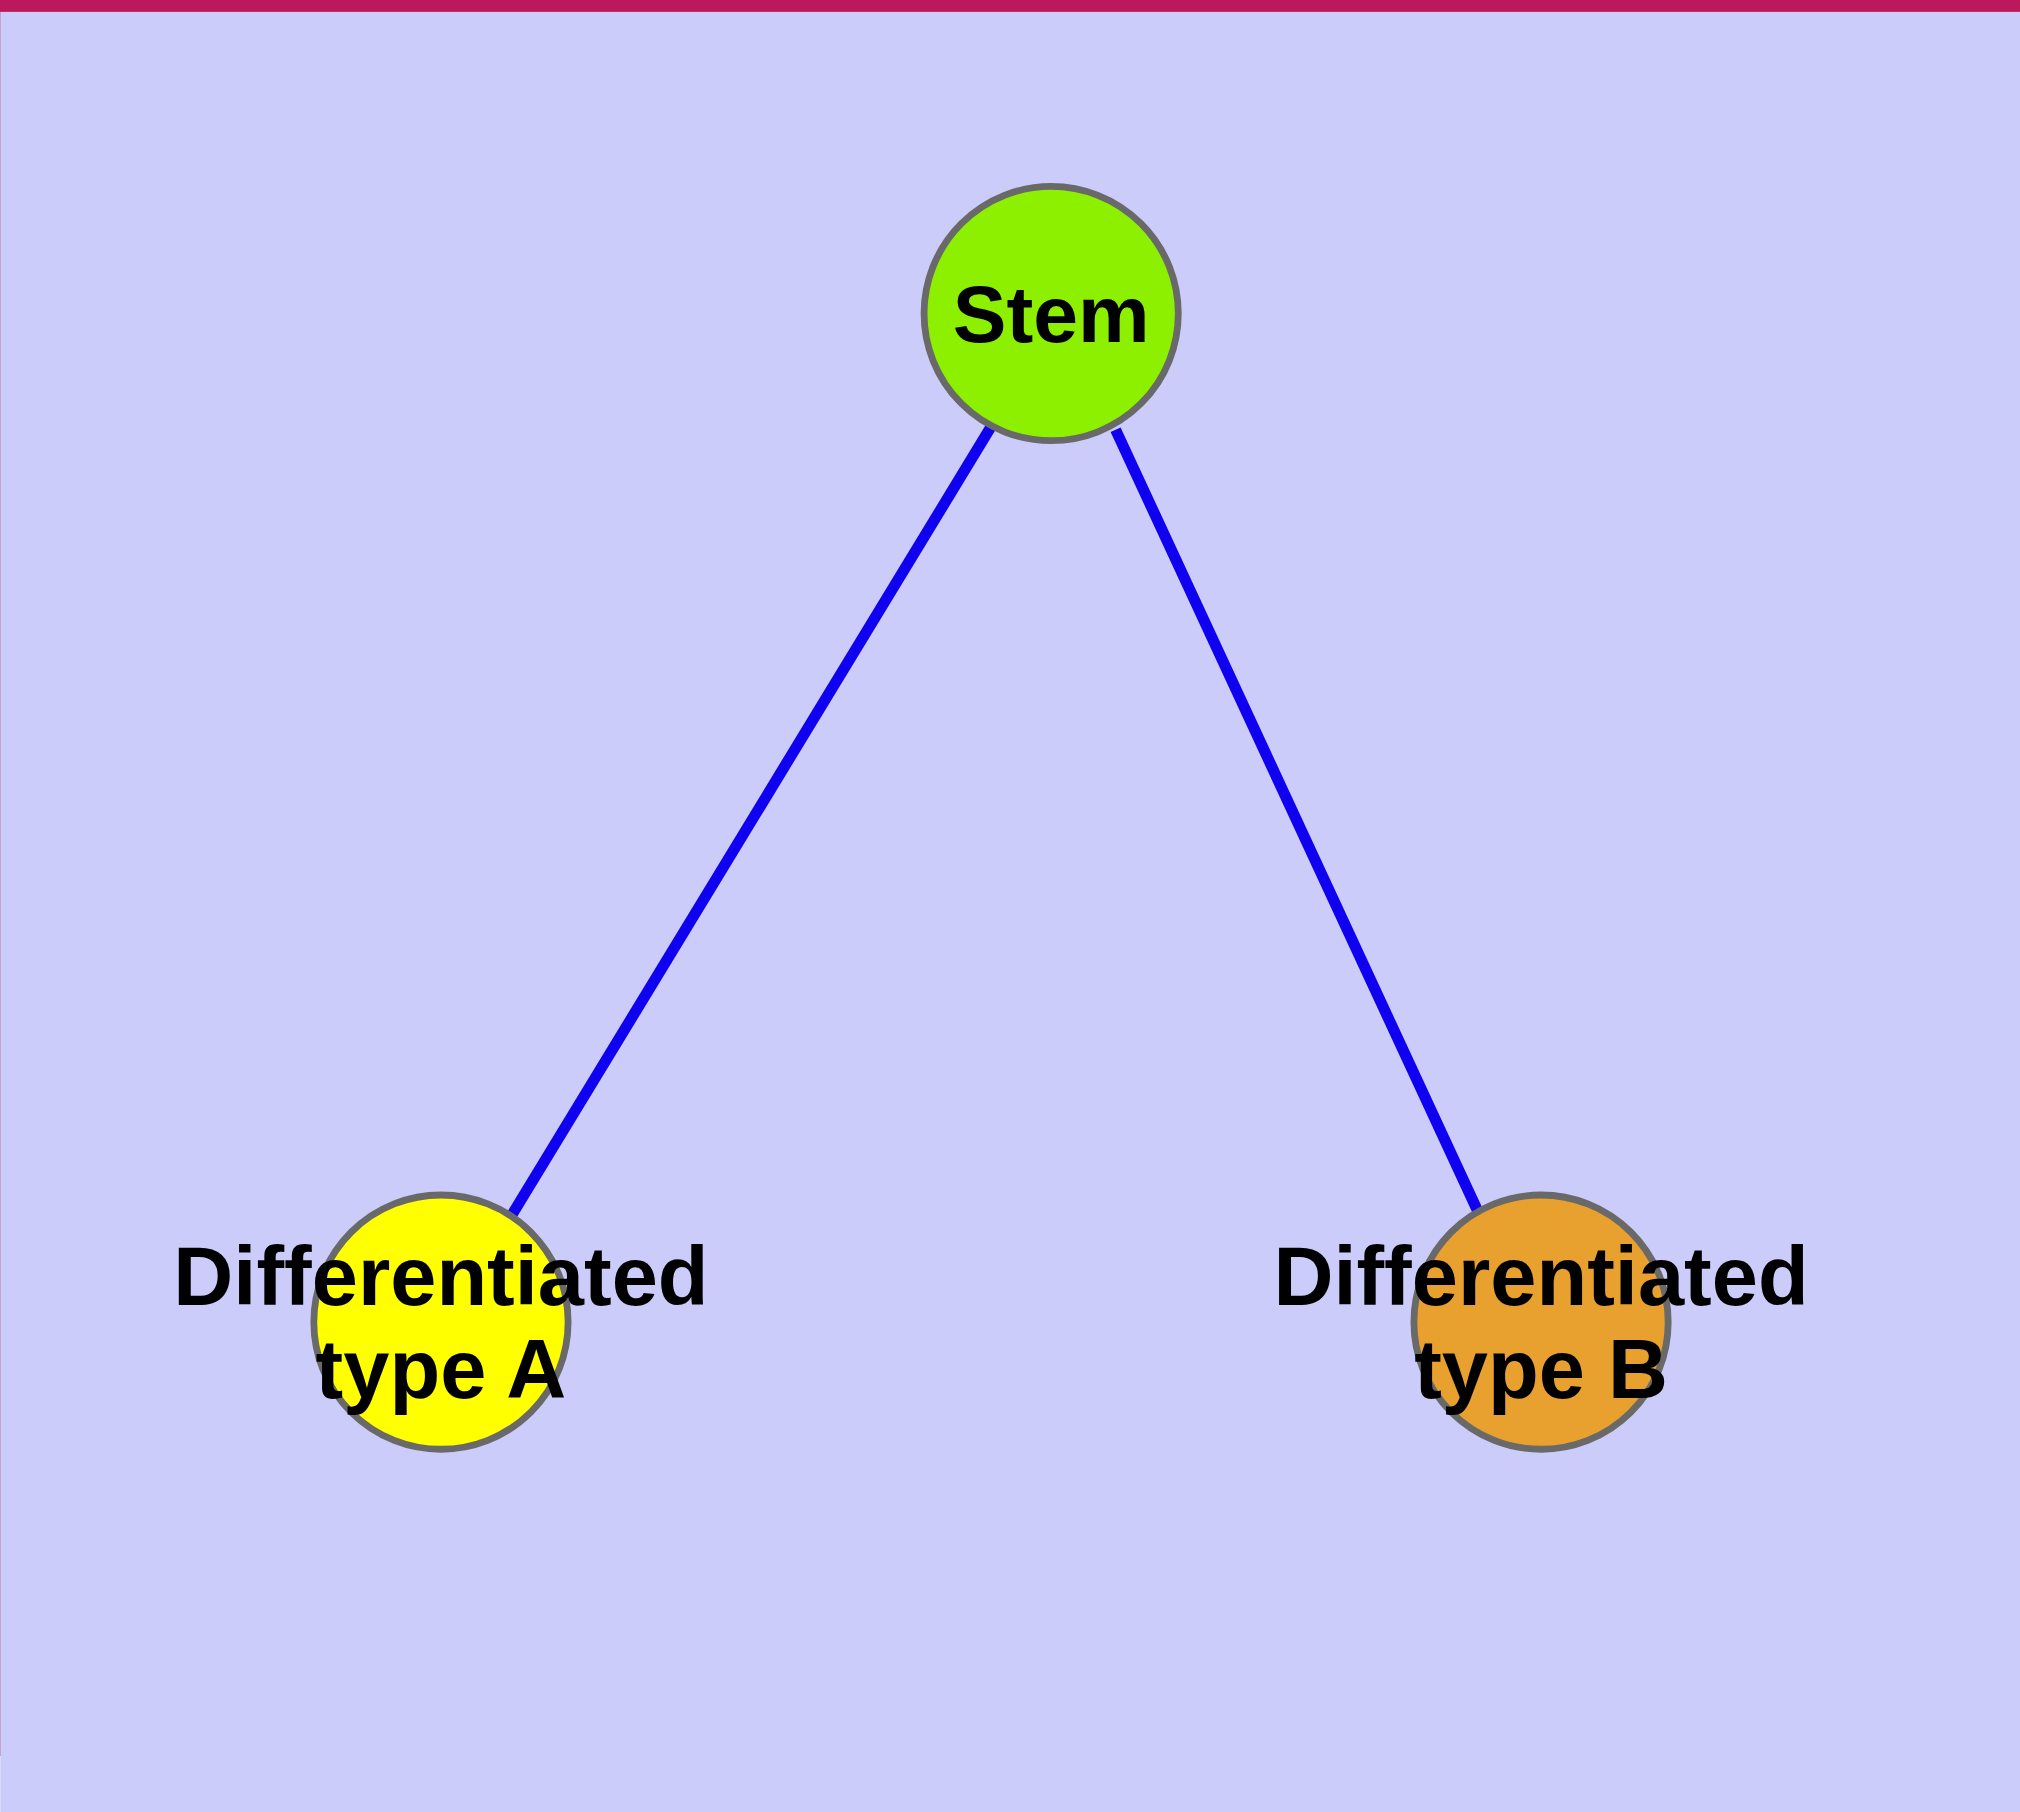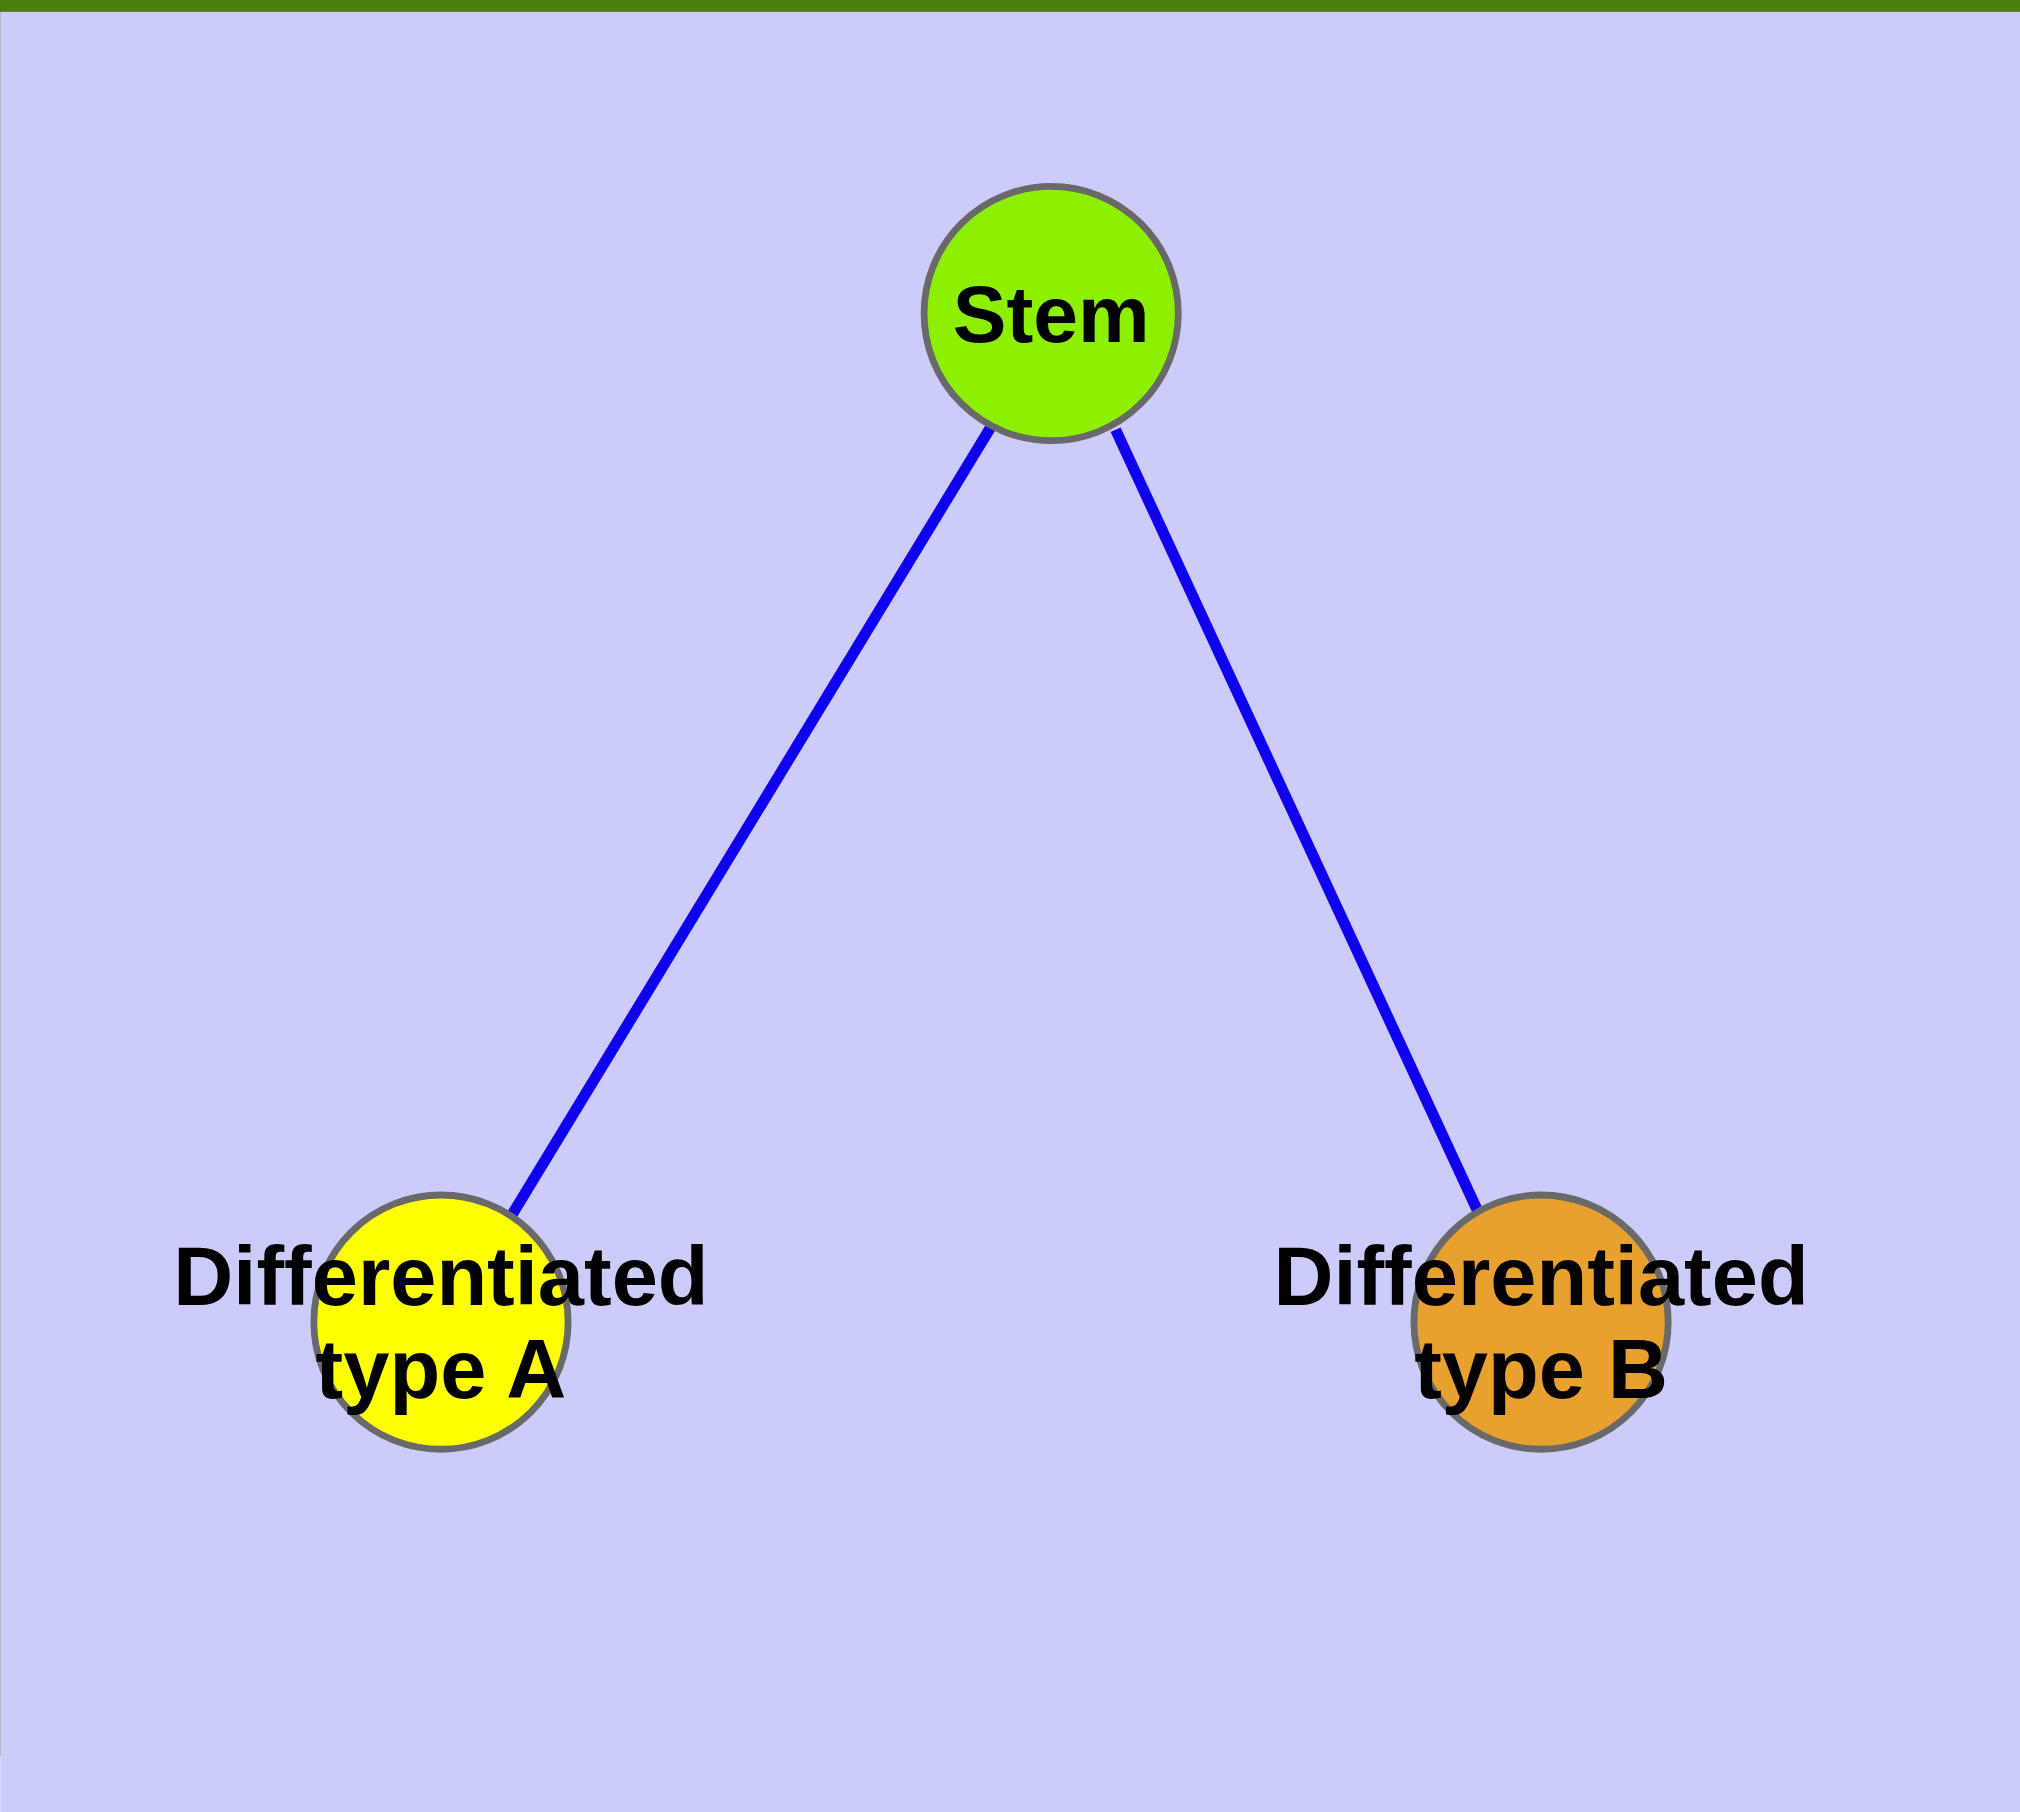--- a/index.html
+++ b/index.html
@@ -11,21 +11,21 @@
   body {
     width: 2021px;
     height: 1812px;
     overflow: hidden;
     font-family: "Liberation Sans", sans-serif;
   }
   #canvas {
     position: relative;
     width: 2021px;
     height: 1756px;
-    background: #4d7c0f;
+    background: #be185d;
   }
   #graph-svg {
     position: absolute;
     left: 0;
     top: 0;
     width: 2021px;
     height: 1812px;
     display: block;
   }
   .node-label {

